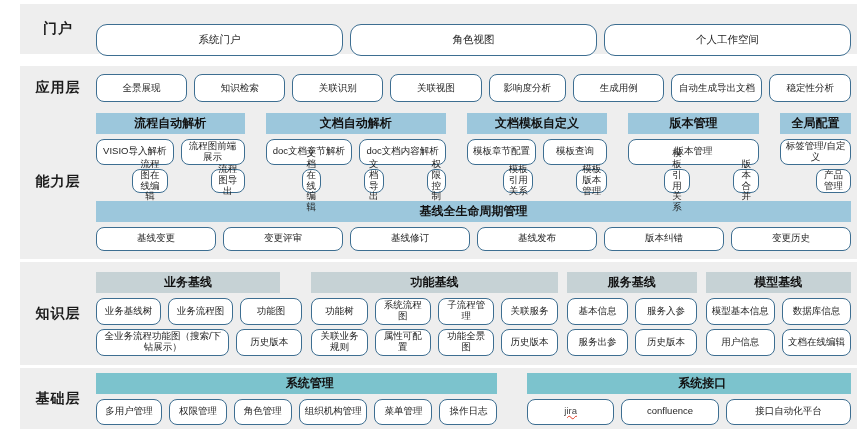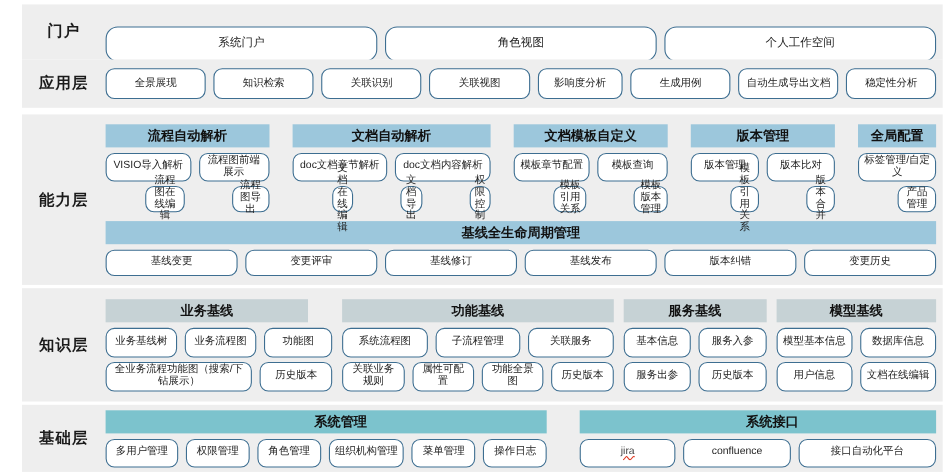--- a/index.html
+++ b/index.html
@@ -78,21 +78,21 @@
   .ghead.life  { background: #9cc7dc; }
 
   .group { display: flex; flex-direction: column; }
   .group-rows { margin-top: 5px; }
 
   
   #band-portal { top: 4px; height: 50px; }
   #band-portal .pill { height: 32px; }
 
   
-  #band-app { top: 54px; height: 44px; }
+  #band-app { top: 66px; height: 44px; }
   #band-app .pill { height: 28px; }
 
   
   #band-cap { top: 104px; height: 155px; }
   #band-cap .pill { height: 26px; }
   #band-cap .row.r2 .pill { height: 24px; margin-left: 36px; }
 
   
   #band-know { top: 262px; height: 103px; }
   #band-know .pill { height: 27px; }
@@ -187,21 +187,20 @@
               <div class="pill" style="flex:1">模板版本管理</div>
             </div>
           </div>
         </div>
 
         <div class="group" style="flex:1.52">
           <div class="ghead cap">版本管理</div>
           <div class="group-rows">
             <div class="row r1">
               <div class="pill" style="flex:1">版本管理</div>
-              <div class="pill" style="flex:1">版本比对</div>
             </div>
             <div class="row r2">
               <div class="pill" style="flex:1">模板引用关系</div>
               <div class="pill" style="flex:1">版本合并</div>
             </div>
           </div>
         </div>
 
         <div class="group" style="flex:0.82">
           <div class="ghead cap">全局配置</div>
@@ -249,20 +248,21 @@
               <div class="pill" style="flex:2.1">全业务流程功能图（搜索/下钻展示）</div>
               <div class="pill" style="flex:0.95">历史版本</div>
             </div>
           </div>
         </div>
 
         <div class="group" style="flex:2.75">
           <div class="ghead know">功能基线</div>
           <div class="group-rows">
             <div class="row">
+              <div class="pill" style="flex:1">功能树</div>
               <div class="pill" style="flex:1">系统流程图</div>
               <div class="pill" style="flex:1">子流程管理</div>
               <div class="pill" style="flex:1">关联服务</div>
             </div>
             <div class="row">
               <div class="pill" style="flex:1">关联业务规则</div>
               <div class="pill" style="flex:1">属性可配置</div>
               <div class="pill" style="flex:1">功能全景图</div>
               <div class="pill" style="flex:1">历史版本</div>
             </div>

